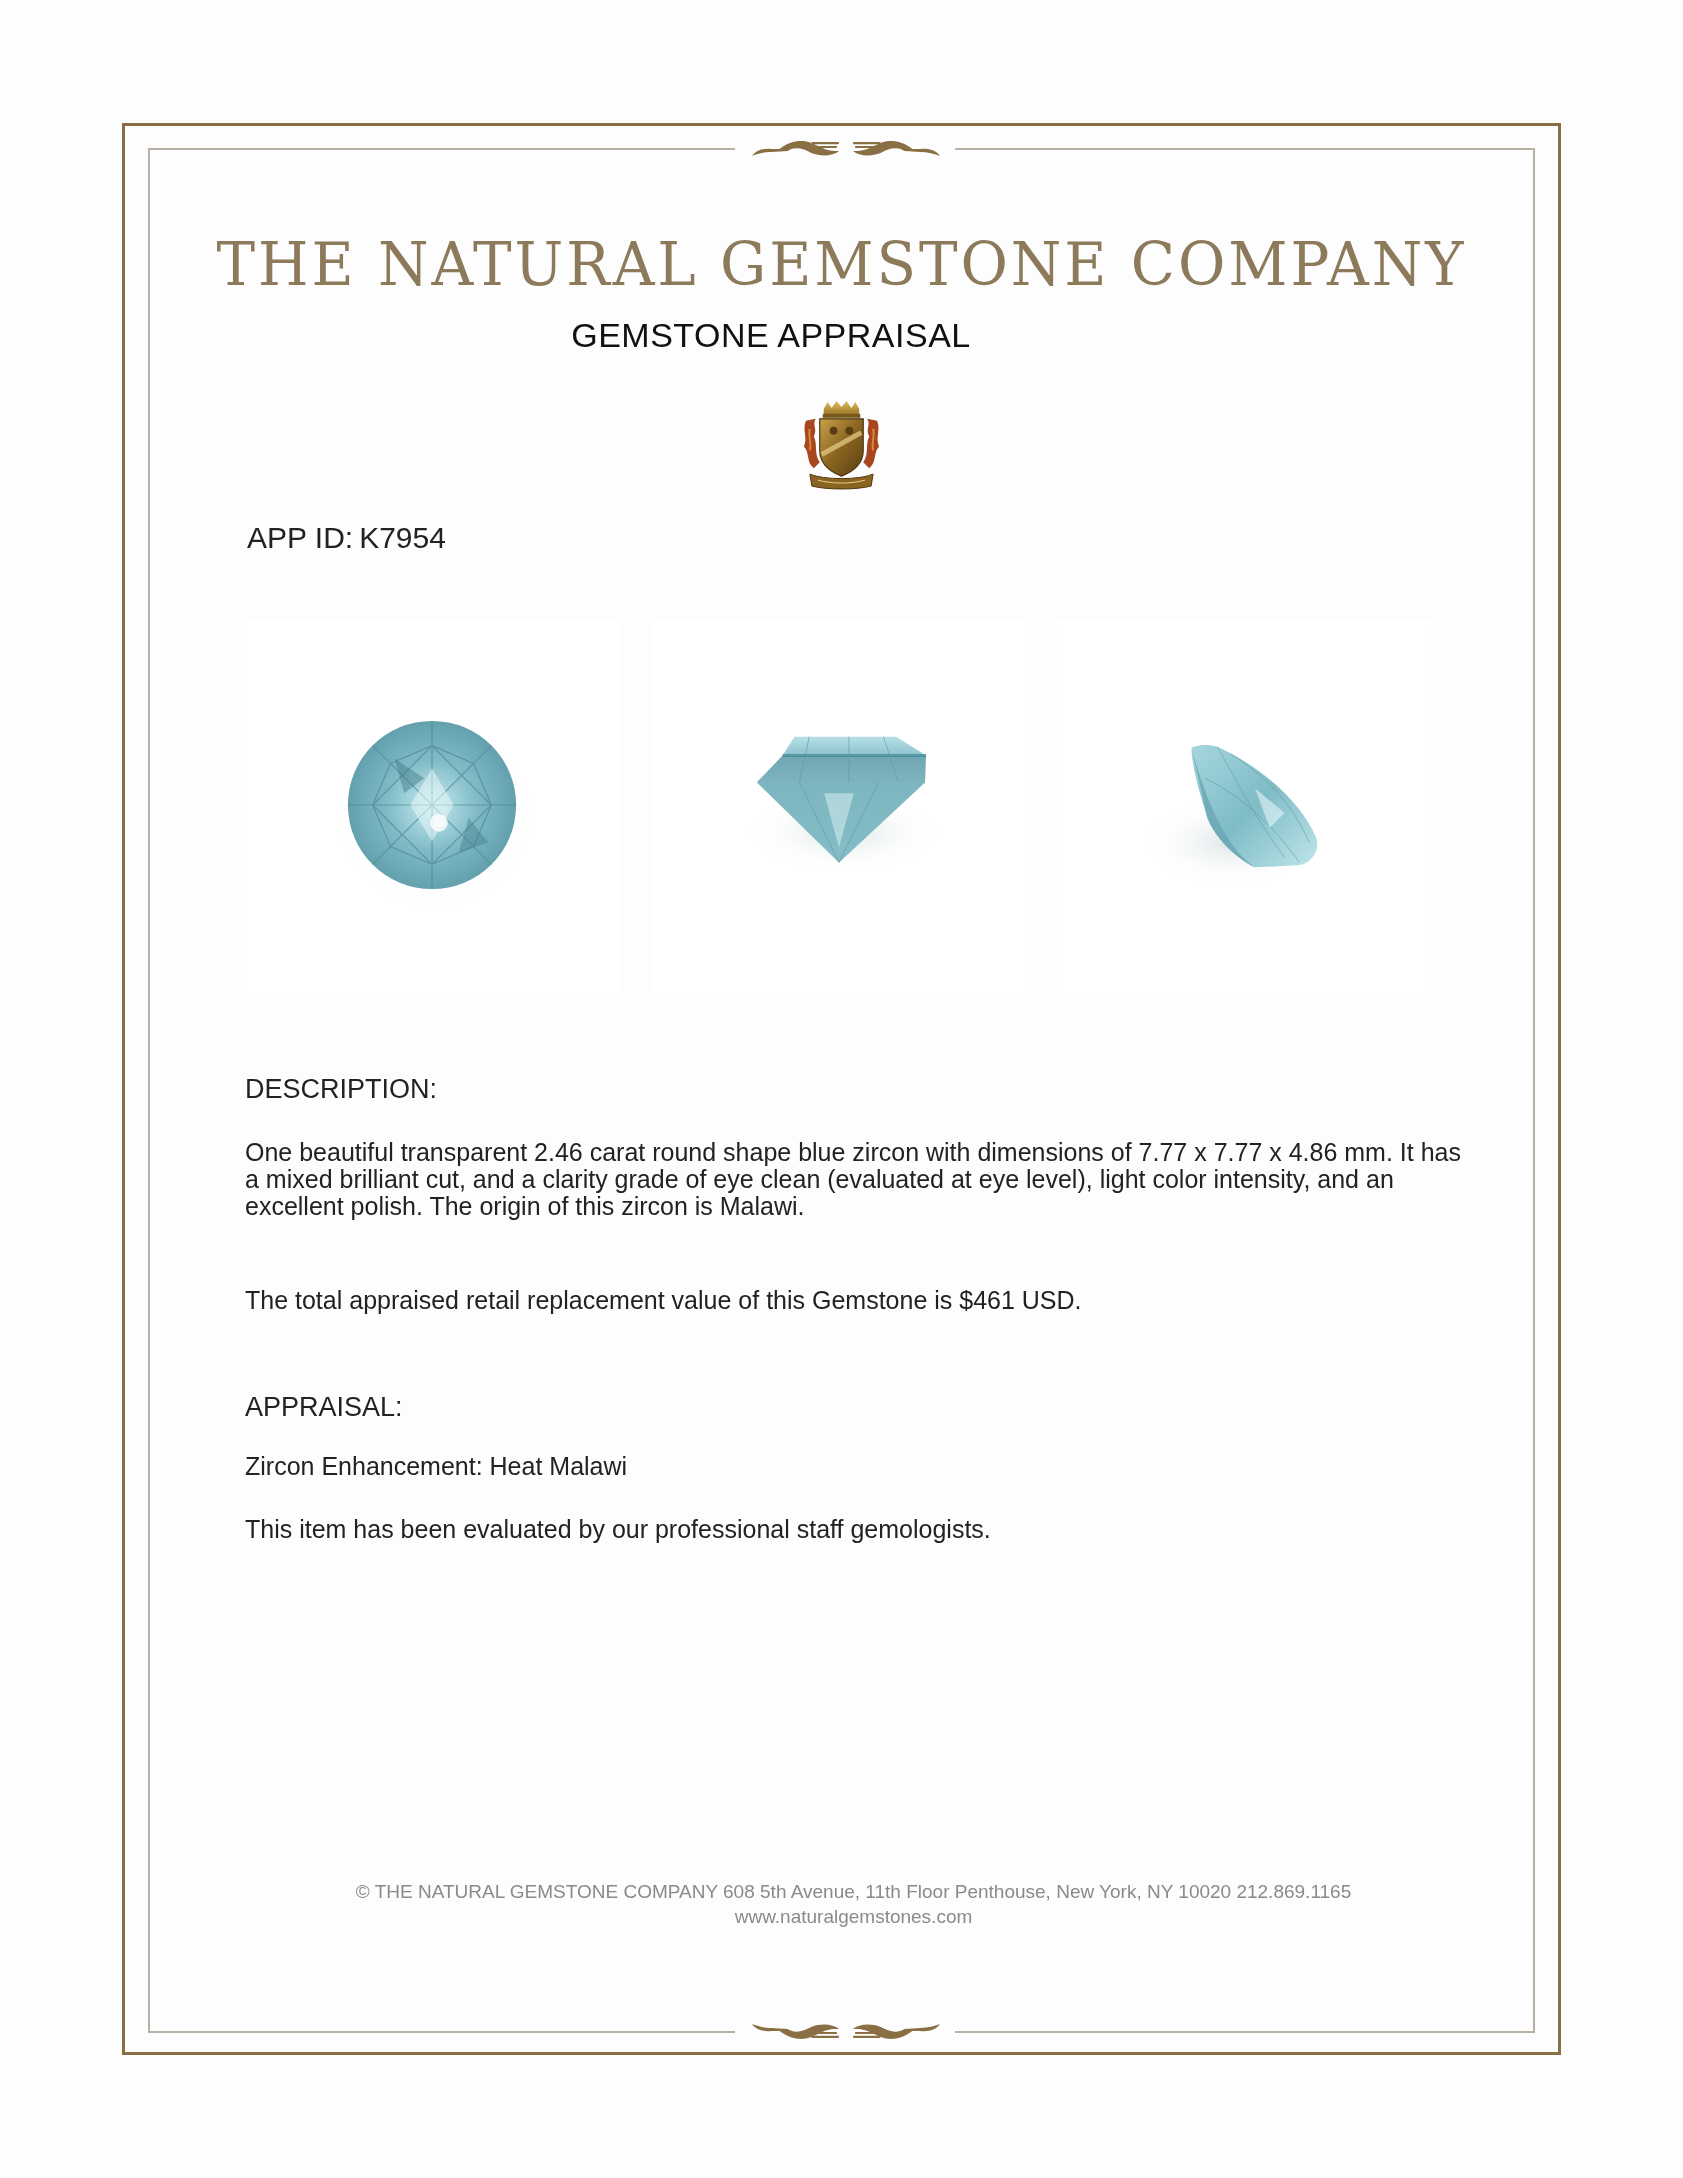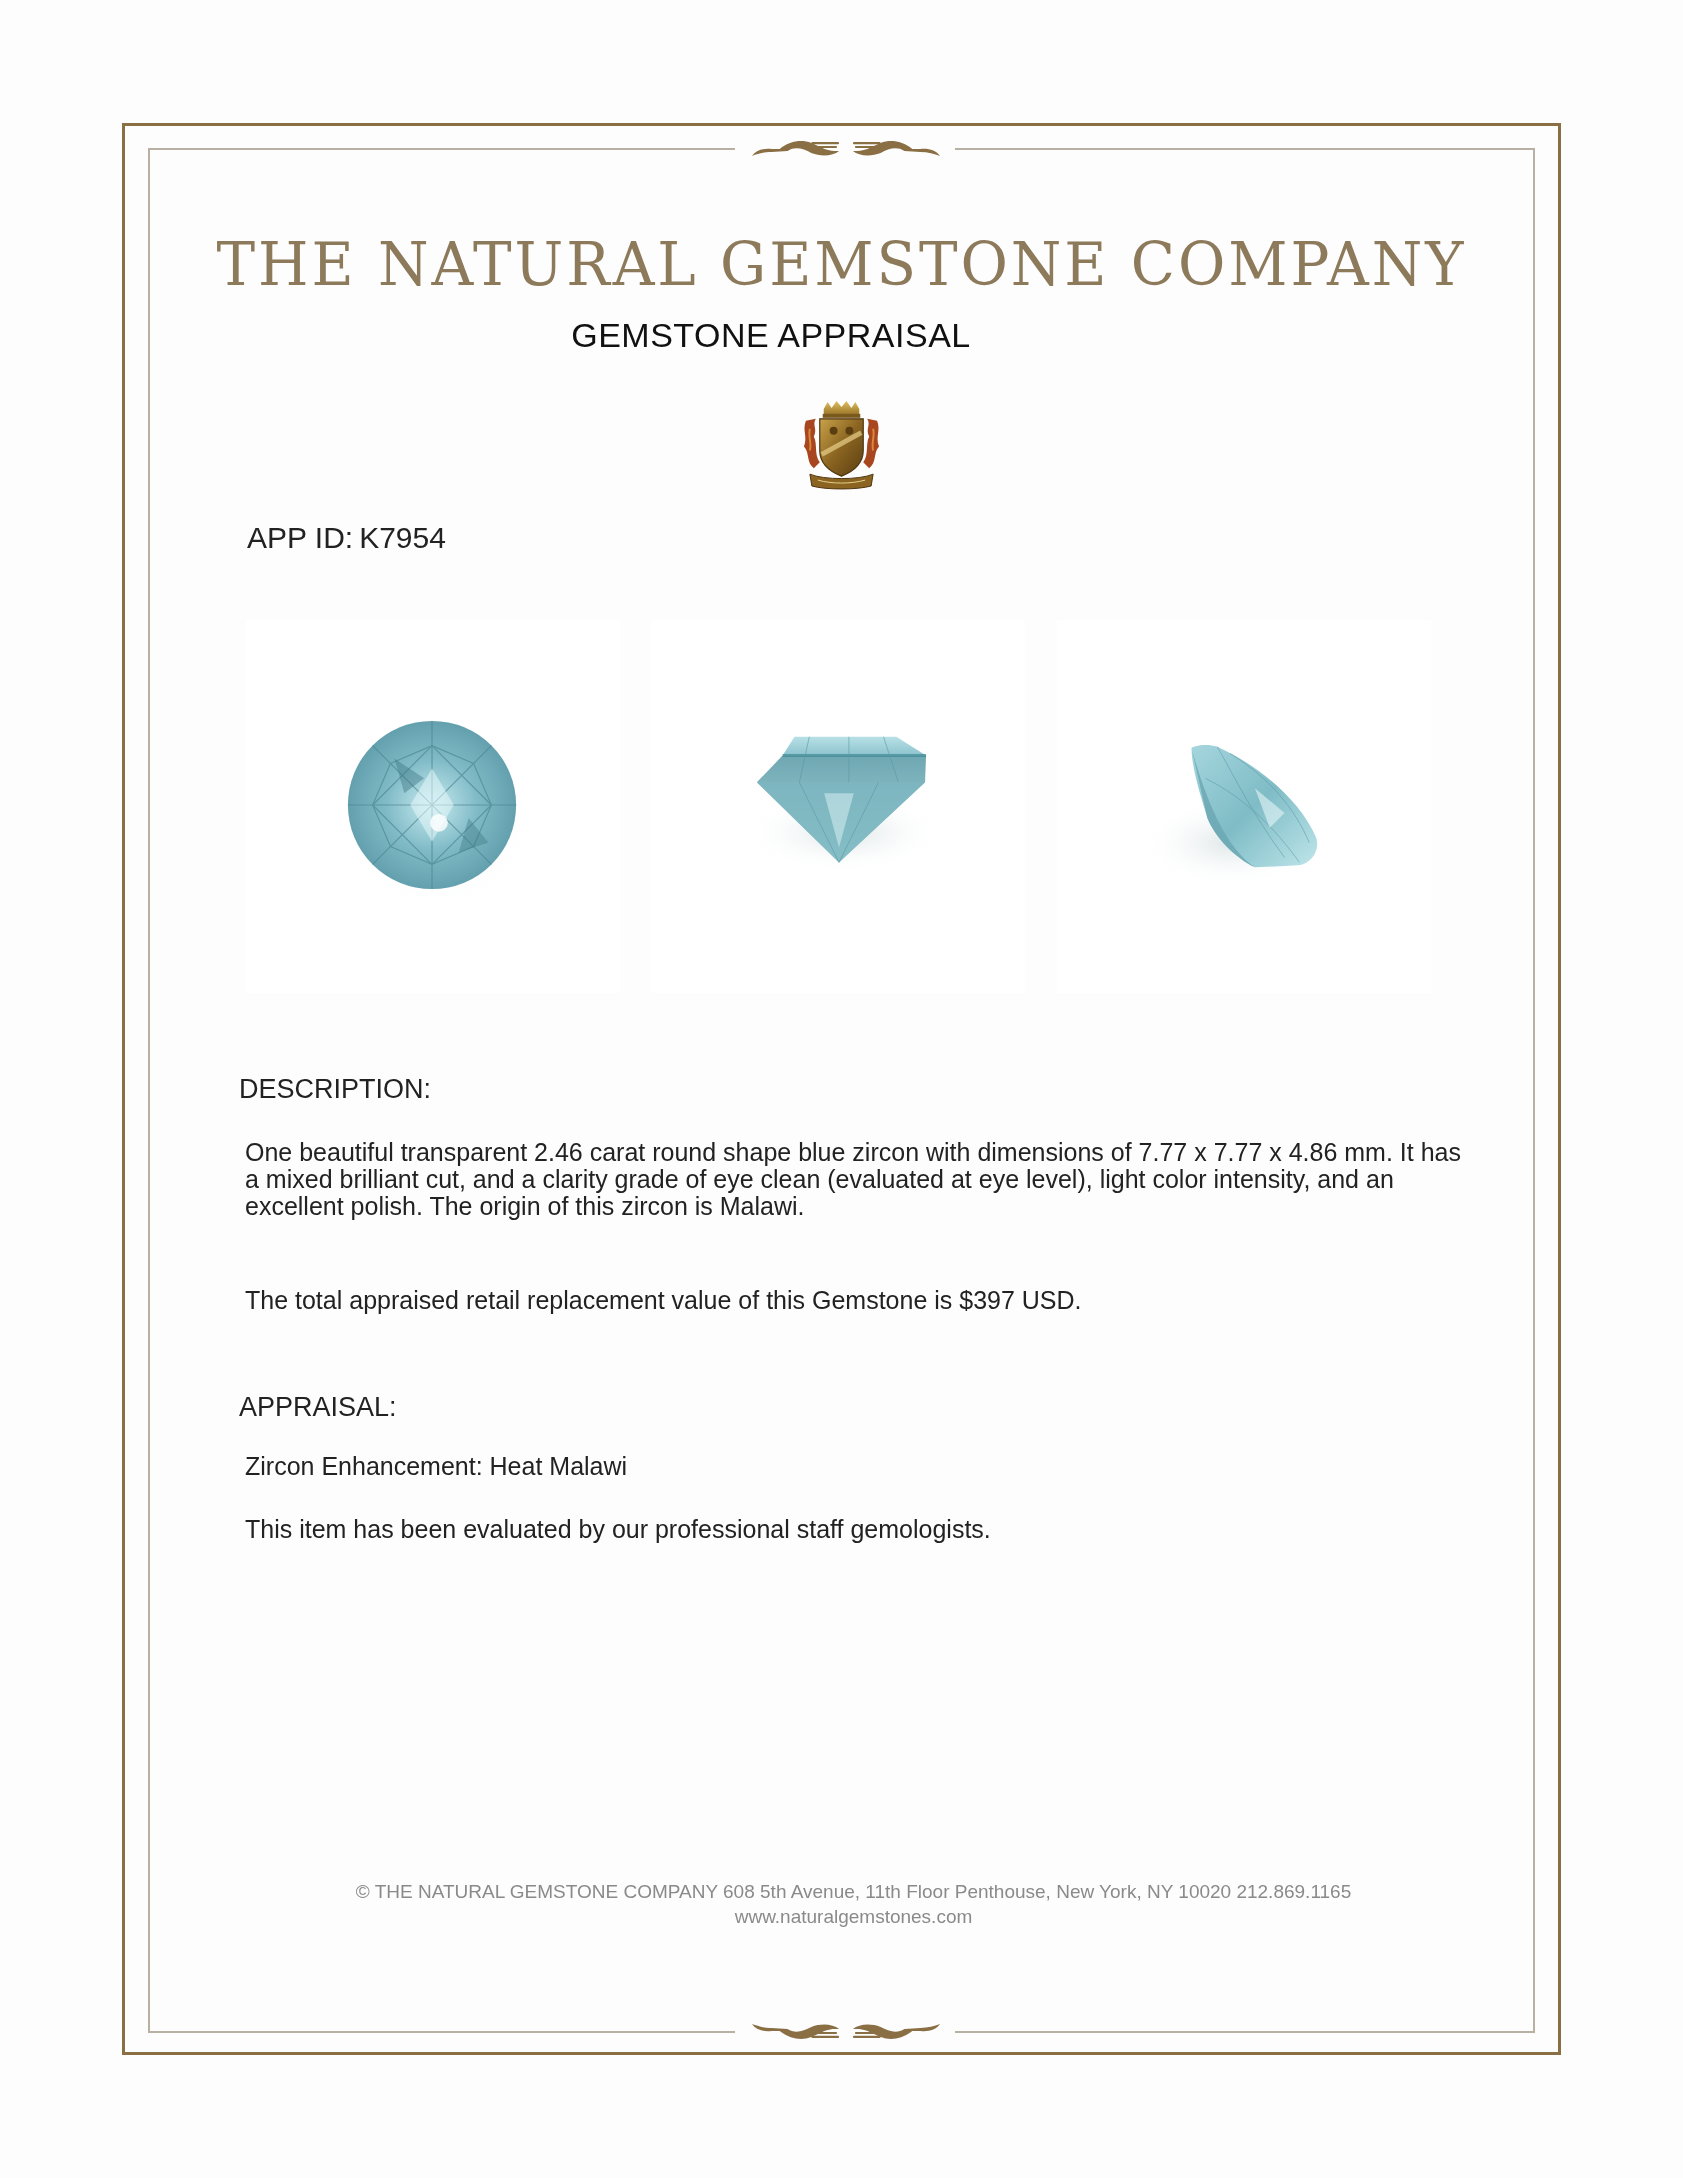--- a/index.html
+++ b/index.html
@@ -95,21 +95,21 @@
       height: 373px;
       background: #ffffff;
     }
     .gem-panel svg { position: absolute; left: 0; top: 0; }
     .panel-1 { left: 246px; }
     .panel-2 { left: 651px; }
     .panel-3 { left: 1057px; }
 
     .section-heading {
       position: absolute;
-      left: 239px;
+      left: 245px;
       font-family: "Liberation Sans", sans-serif;
       font-size: 27px;
       color: #222;
       white-space: nowrap;
     }
     .desc-heading { top: 1074px; }
     .comments-heading { top: 1392px; }
 
     .body-text {
       position: absolute;
@@ -283,21 +283,21 @@
       <path d="M162 128 C180 160 200 200 230 240"></path>
       <path d="M175 135 C215 160 240 190 255 225"></path>
       <path d="M150 160 C190 180 220 210 245 245"></path>
     </g>
     <polygon points="200,170 230,195 215,210" fill="#e4f5f7" opacity="0.6"></polygon>
   </svg>
 </div>
 
 <div class="section-heading desc-heading">DESCRIPTION:</div>
 <div class="body-text desc-paragraph">One beautiful transparent 2.46 carat round shape blue zircon with dimensions of 7.77 x 7.77 x 4.86 mm. It has a mixed brilliant cut, and a clarity grade of eye clean (evaluated at eye level), light color intensity, and an excellent polish. The origin of this zircon is Malawi.</div>
-<div class="body-text value-line">The total appraised retail replacement value of this Gemstone is $397 USD.</div>
+<div class="body-text value-line">The total appraised retail replacement value of this Gemstone is $461 USD.</div>
 
 <div class="section-heading comments-heading">APPRAISAL:</div>
 <div class="body-text enhancement-line">Zircon Enhancement: Heat Malawi</div>
 <div class="body-text staff-line">This item has been evaluated by our professional staff gemologists.</div>
 
 <div class="footer footer-line-1">© THE NATURAL GEMSTONE COMPANY  608 5th Avenue, 11th Floor Penthouse, New York, NY  10020   212.869.1165</div>
 <div class="footer footer-line-2">www.naturalgemstones.com</div>
 
 <svg class="ornament bottom" viewBox="0 0 194 22">
   <g fill="#8a6f45">

